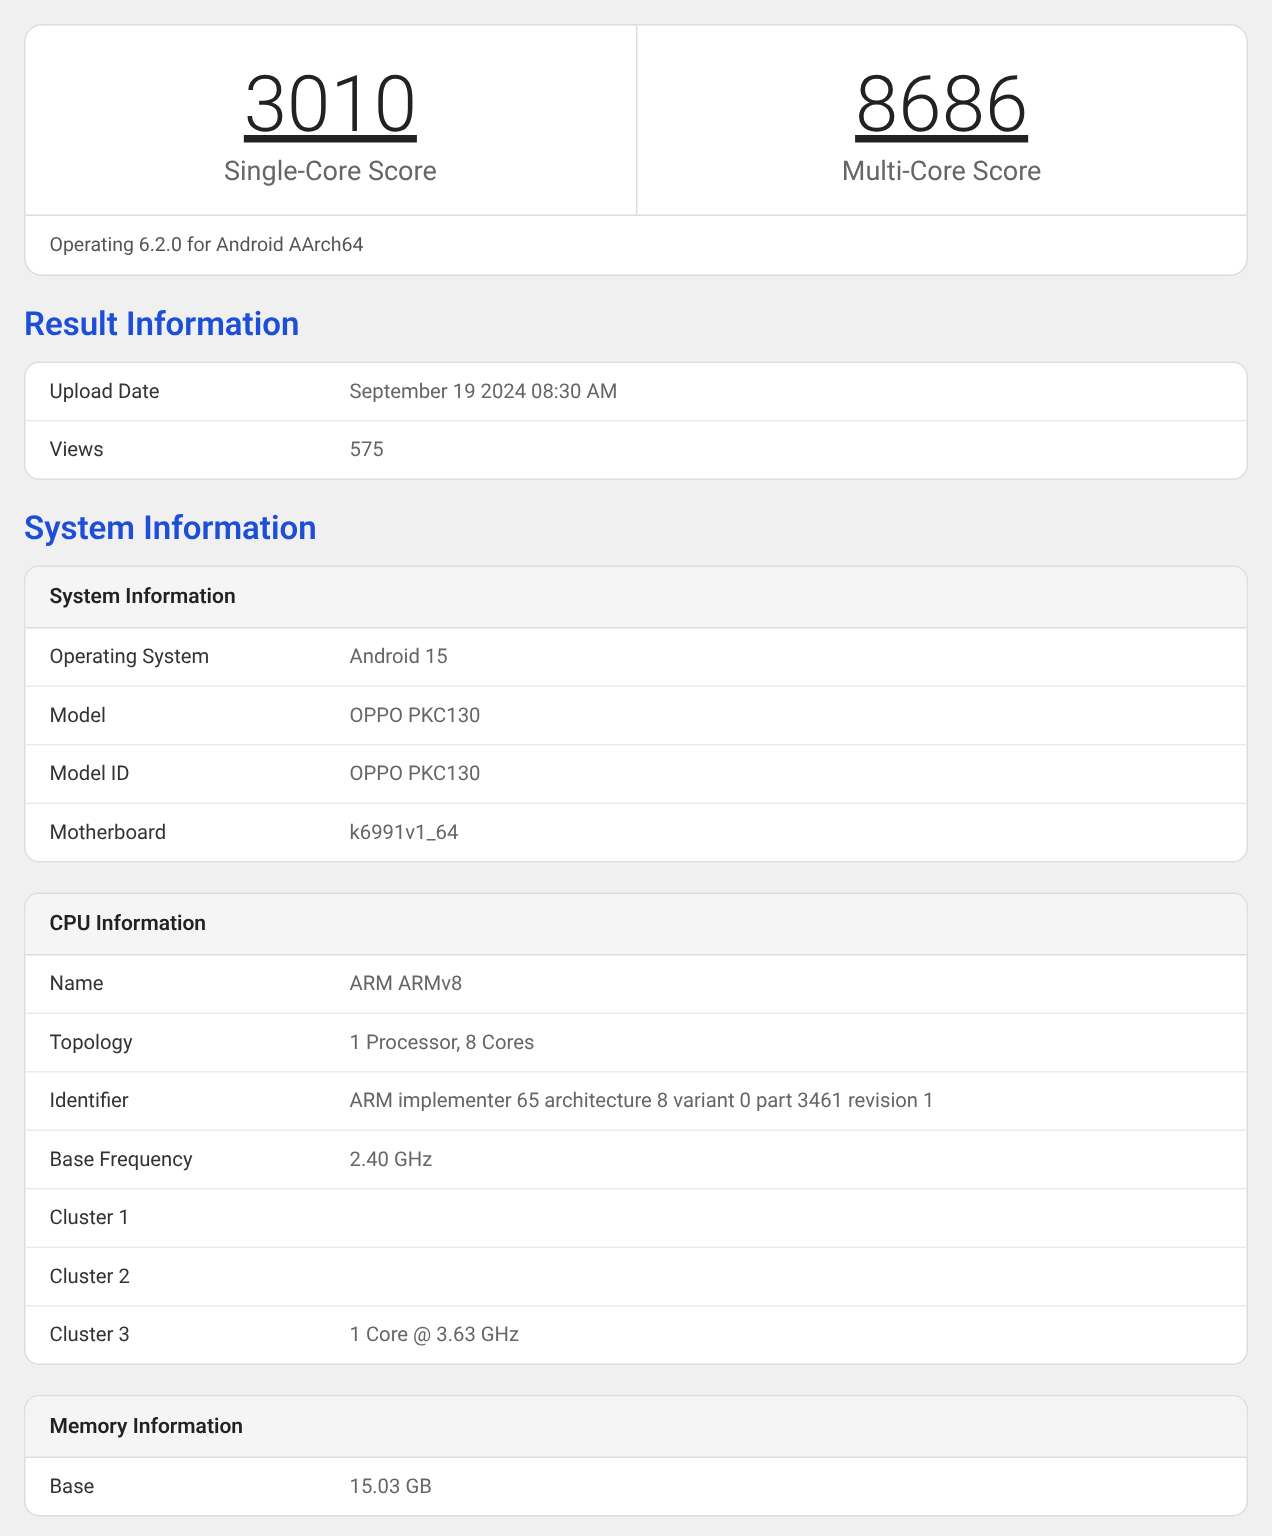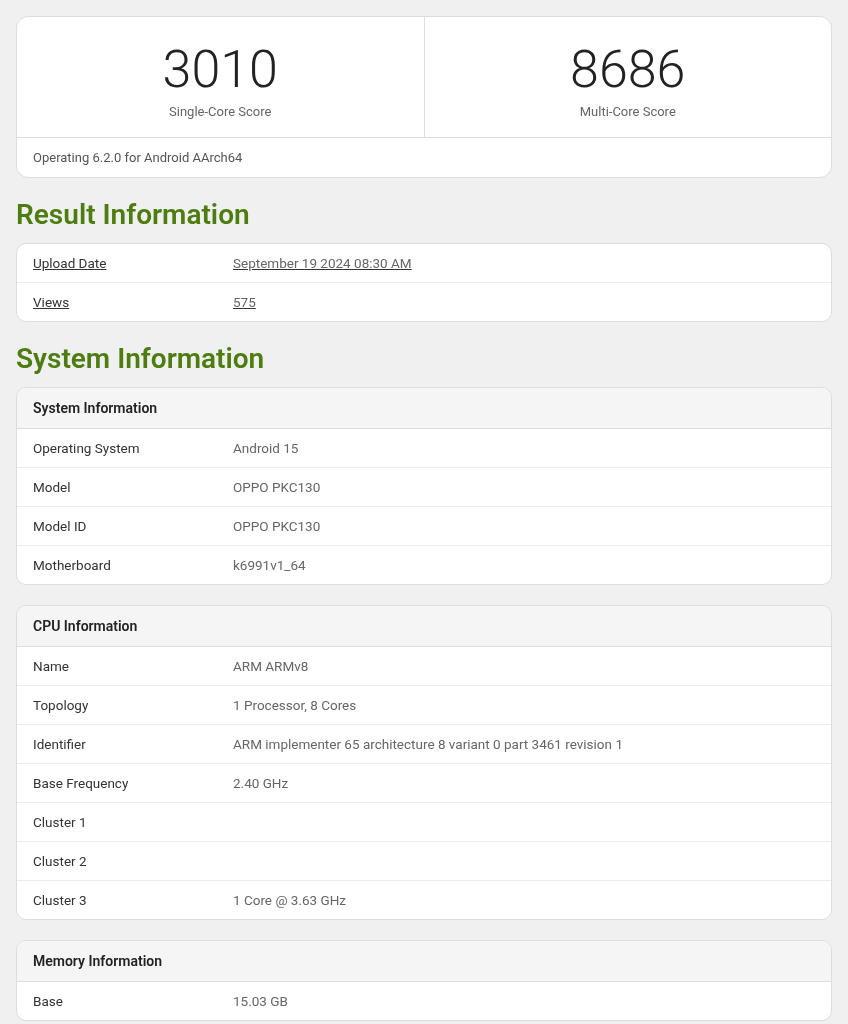--- a/index.html
+++ b/index.html
@@ -39,38 +39,39 @@
 
     .score-cell:first-child {
       border-right: 1px solid #ddd;
     }
 
     .score-number {
       font-size: 52px;
       font-weight: 300;
       color: #222;
       line-height: 1.1;
+      text-decoration: underline;
     }
 
     .score-label {
-      font-size: 13px;
+      font-size: 18px;
       color: #666;
       margin-top: 6px;
     }
 
     .score-footer {
       padding: 12px 16px;
       font-size: 13px;
       color: #555;
     }
 
     .section-heading {
-      font-size: 28px;
+      font-size: 22px;
       font-weight: 600;
-      color: #4d7c0f;
+      color: #1d4ed8;
       margin-bottom: 12px;
       margin-top: 4px;
     }
 
     .info-card {
       background: #ffffff;
       border-radius: 10px;
       border: 1px solid #ddd;
       margin-bottom: 20px;
       overflow: hidden;
@@ -110,21 +111,20 @@
 
     .result-section {
       margin-bottom: 20px;
     }
 
     .result-card {
       background: #ffffff;
       border-radius: 10px;
       border: 1px solid #ddd;
       overflow: hidden;
-      text-decoration: underline;
     }
   </style>
 </head>
 <body>
 
 <div class="score-card">
   <div class="score-row">
     <div class="score-cell">
       <div class="score-number">3010</div>
       <div class="score-label">Single-Core Score</div>

